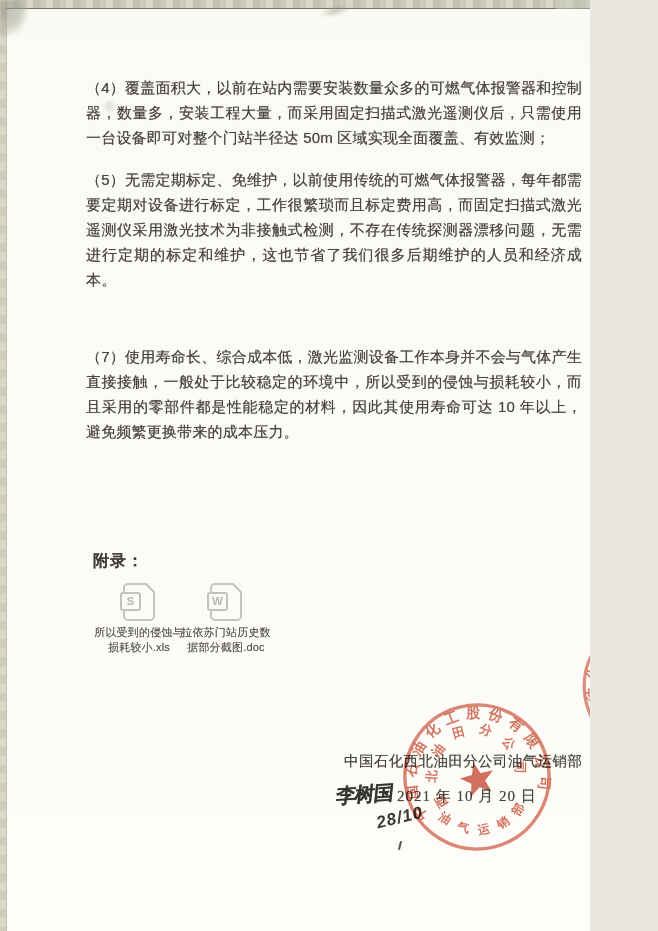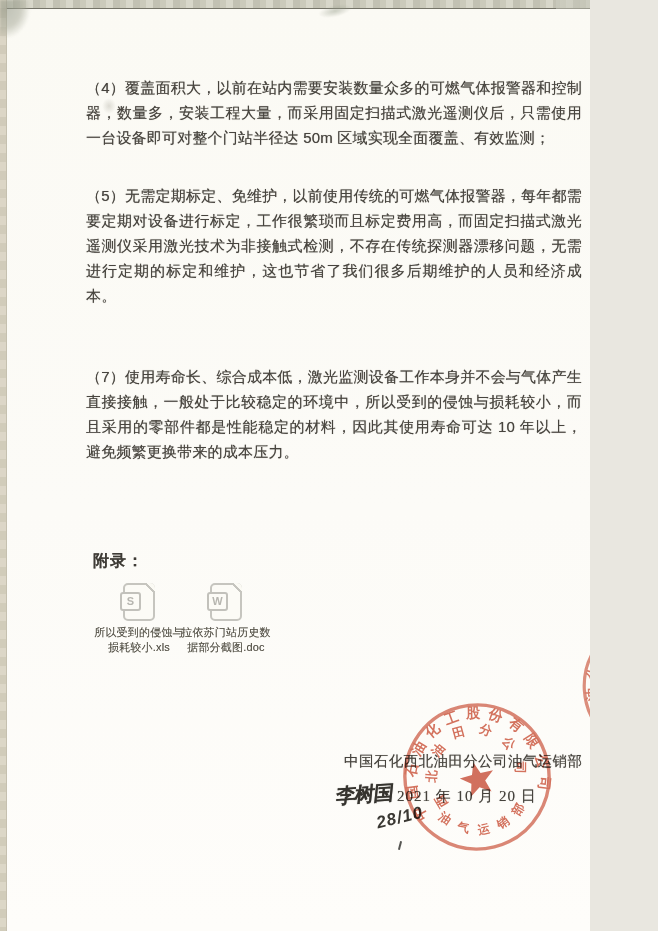--- a/index.html
+++ b/index.html
@@ -113,22 +113,22 @@
 
   <div class="edge-top"></div>
   <div class="edge-left"></div>
   <div class="corner-blotch"></div>
   <div class="smudge-a"></div>
   <div class="smudge-b"></div>
   <div class="smudge-c"></div>
   <div class="tick-mark"></div>
 
   <div class="para" style="top:75px">（4）覆盖面积大，以前在站内需要安装数量众多的可燃气体报警器和控制器，数量多，安装工程大量，而采用固定扫描式激光遥测仪后，只需使用一台设备即可对整个门站半径达 50m 区域实现全面覆盖、有效监测；</div>
-  <div class="para" style="top:183px">（5）无需定期标定、免维护，以前使用传统的可燃气体报警器，每年都需要定期对设备进行标定，工作很繁琐而且标定费用高，而固定扫描式激光遥测仪采用激光技术为非接触式检测，不存在传统探测器漂移问题，无需进行定期的标定和维护，这也节省了我们很多后期维护的人员和经济成本。</div>
-  <div class="para" style="top:364px">（7）使用寿命长、综合成本低，激光监测设备工作本身并不会与气体产生直接接触，一般处于比较稳定的环境中，所以受到的侵蚀与损耗较小，而且采用的零部件都是性能稳定的材料，因此其使用寿命可达 10 年以上，避免频繁更换带来的成本压力。</div>
+  <div class="para" style="top:167px">（5）无需定期标定、免维护，以前使用传统的可燃气体报警器，每年都需要定期对设备进行标定，工作很繁琐而且标定费用高，而固定扫描式激光遥测仪采用激光技术为非接触式检测，不存在传统探测器漂移问题，无需进行定期的标定和维护，这也节省了我们很多后期维护的人员和经济成本。</div>
+  <div class="para" style="top:344px">（7）使用寿命长、综合成本低，激光监测设备工作本身并不会与气体产生直接接触，一般处于比较稳定的环境中，所以受到的侵蚀与损耗较小，而且采用的零部件都是性能稳定的材料，因此其使用寿命可达 10 年以上，避免频繁更换带来的成本压力。</div>
 
   <div class="appendix">附录：</div>
 
   <div class="attachments">
     <div class="attachment">
       <div class="file-icon">
         <span class="badge">S</span>
       </div>
       <div class="att-label">所以受到的侵蚀与损耗较小.xls</div>
     </div>

